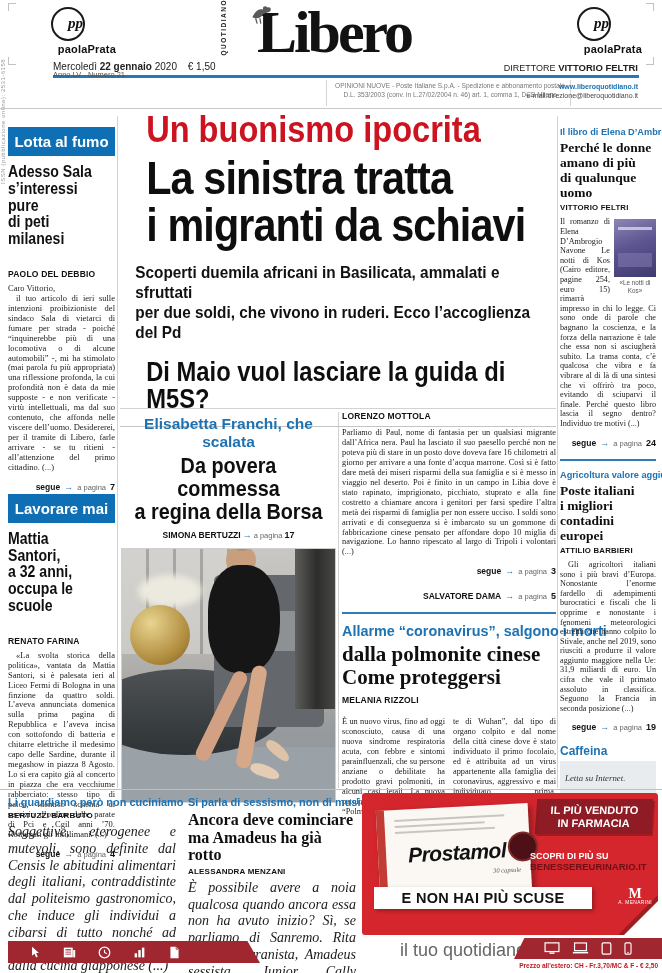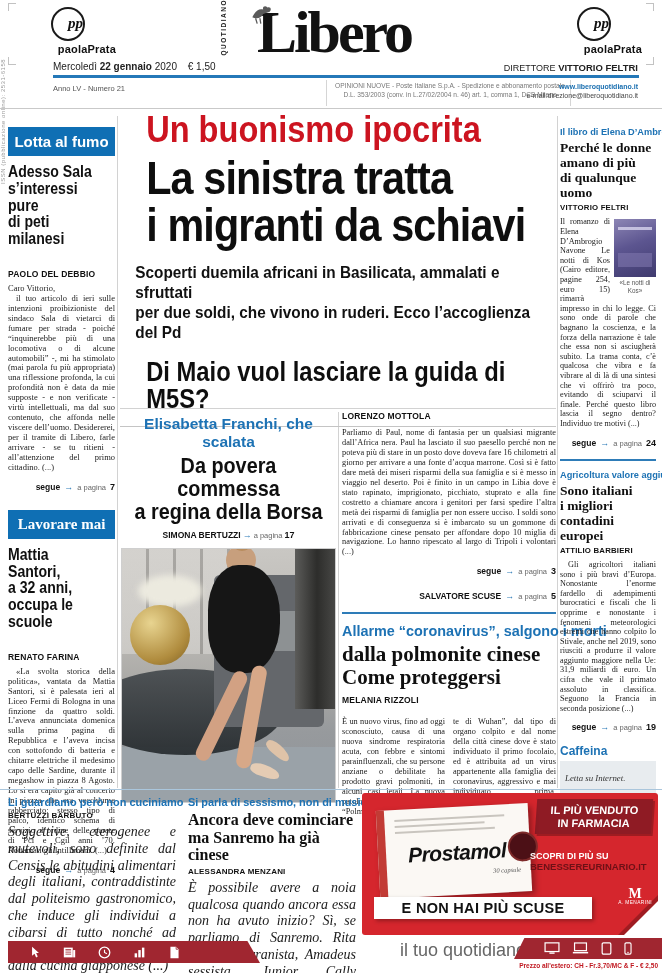--- a/index.html
+++ b/index.html
@@ -26,21 +26,21 @@
   #brand-vert{position:absolute;left:-4px;bottom:10px;writing-mode:vertical-rl;transform:rotate(180deg);
               font:700 6.5px "Liberation Sans",sans-serif;letter-spacing:1.5px;color:#222;}
   #pegasus{position:absolute;left:22px;top:2px;width:30px;height:26px;}
 
   #date-row{left:53px;top:61px;font:10px "Liberation Sans",sans-serif;color:#222;}
   #date-row b{font-weight:700;}
   #price{margin-left:8px;}
   #director{right:24px;top:62px;font:9px "Liberation Sans",sans-serif;color:#222;}
   #director b{font-size:9.5px;}
   #blue-rule{left:53px;top:75px;width:586px;height:3px;background:#2478b8;}
-  #issue{left:53px;top:84px;font:7.5px "Liberation Sans",sans-serif;color:#555;}
+  #issue{left:53px;top:70px;font:7.5px "Liberation Sans",sans-serif;color:#555;}
   #fineprint{left:330px;top:82px;width:240px;text-align:center;font:6.6px/1.35 "Liberation Sans",sans-serif;color:#777;}
   #weburl{right:24px;top:82px;text-align:right;font:7px/1.35 "Liberation Sans",sans-serif;}
   #weburl .w1{color:#1a6fb0;font-weight:700;} #weburl .w2{color:#444;}
   .vsep{width:1px;background:#d5d5d5;}
   #hd-rule{left:0;top:108px;width:662px;height:1px;background:#c9c9c9;}
 
   
   .divider{background:#d2d2d2;}
 
   
@@ -55,21 +55,21 @@
   .ap{color:#666;font:7.5px "Liberation Sans",sans-serif;}
   .pn{font:700 9px "Liberation Sans",sans-serif;color:#111;}
   .cond{transform:scaleX(.88);transform-origin:center;}
   .condL{transform:scaleX(.88);transform-origin:left center;}
 
   
   #col-left{left:8px;top:116px;width:107px;}
   .lc-title{font:700 16px/1.05 "Liberation Sans",sans-serif;color:#101010;margin-top:8px;}
   #col-left .byline{margin-top:21px;}
   #col-left .body-text{font-size:8.5px;line-height:1.17;margin-top:5px;}
-  #tag2{margin-top:16px;font-family:Liberation Serif, serif;}
+  #tag2{}
 
   
   #lead{left:120px;top:111px;width:436px;text-align:left;}
   #lead-kicker{font:700 37px/1 "Liberation Sans",sans-serif;color:#cc1420;}
   #lead-head{font:900 47px/0.99 "Liberation Sans",sans-serif;color:#0e0e0e;letter-spacing:-1px;margin-top:7px;}
   #lead-deck{font:700 16.5px/1.22 "Liberation Sans",sans-serif;color:#111;margin-top:14px;transform:scaleX(.93);transform-origin:center;}
   #lead-sub{font:800 27px/1 "Liberation Sans",sans-serif;color:#0e0e0e;margin-top:16px;}
   #lead-rule{margin-top:13px;height:1px;background:#c4c4c4;}
 
   
@@ -154,21 +154,21 @@
   #ad-box .strip{position:absolute;left:0;top:0;width:8px;height:100%;background:#c23b35;}
   #ad-box .l{position:absolute;left:18px;width:110px;height:2px;background:#c9c5bf;}
   #ad-brand{position:absolute;left:12px;top:34px;width:134px;text-align:center;
             font:italic 800 21px "Liberation Sans",sans-serif;color:#121212;letter-spacing:-.5px;}
   #ad-note{position:absolute;right:10px;top:62px;font:italic 6.5px "Liberation Serif",serif;color:#555;}
   #ad-circle{position:absolute;right:-8px;top:28px;width:26px;height:26px;border-radius:50%;
              background:#4c1016;border:2px solid #7e2a2a;}
   #ad-scopri{position:absolute;right:10px;top:58px;width:118px;text-align:left;}
   #ad-scopri .s1{font:700 9px "Liberation Sans",sans-serif;color:#fff;}
   #ad-scopri .s2{font:800 9.5px "Liberation Sans",sans-serif;color:#6d1016;}
-  #ad-banner{position:absolute;left:12px;top:104px;width:218px;background:#fff;text-align:center;
+  #ad-banner{position:absolute;left:12px;top:94px;width:218px;background:#fff;text-align:center;
              font:800 14.5px/22px "Liberation Sans",sans-serif;color:#111;letter-spacing:.3px;
              box-shadow:2px 2px 4px rgba(0,0,0,.3);}
   #ad-fold{position:absolute;right:0;bottom:0;width:0;height:0;
            border-left:34px solid transparent;border-bottom:34px solid #fff;}
   #ad-fold-sh{position:absolute;right:0;bottom:0;width:0;height:0;
            border-left:40px solid transparent;border-bottom:40px solid rgba(0,0,0,.25);}
   #ad-menarini{position:absolute;right:6px;bottom:30px;text-align:center;color:#fff;}
   #ad-menarini .m{font:900 14px/13px "Liberation Serif",serif;}
   #ad-menarini .n{font:4.8px "Liberation Sans",sans-serif;letter-spacing:.4px;}
 
@@ -329,21 +329,21 @@
   <div class="abs" id="mottola">
     <div class="byline">LORENZO MOTTOLA</div>
     <div class="body-text">Parliamo di Paul, nome di fantasia per un qualsiasi migrante dall’Africa nera. Paul ha lasciato il suo paesello perché non ne poteva più di stare in un posto dove doveva fare 16 chilometri al giorno per arrivare a una fonte d’acqua marrone. Così si è fatto dare metà dei miseri risparmi della sua famiglia e si è messo in viaggio nel deserto. Poi è finito in un campo in Libia dove è stato rapinato, imprigionato, picchiato, stuprato e alla fine costretto a chiamare ancora i genitori per farsi spedire l’altra metà dei risparmi di famiglia per non essere ucciso. I soldi sono arrivati e di conseguenza si è imbarcato su un gommone di fabbricazione cinese pensato per affondare dopo 10 miglia di navigazione. Lo hanno ripescato al largo di Tripoli i volontari (...)</div>
     <div class="segue">
       <span class="sg">segue</span>
       <span class="ar">→</span>
       <span class="ap">a pagina</span>
       <span class="pn">3</span>
     </div>
     <div class="byline-right">
-      <span class="sg">SALVATORE SCUSE</span>
+      <span class="sg">SALVATORE DAMA</span>
       <span class="ar">→</span>
       <span class="ap">a pagina</span>
       <span class="pn">5</span>
     </div>
     <div id="mv-rule"></div>
 
     <div id="virus">
       <div id="virus-kicker" class="kicker-blue">Allarme “coronavirus”, salgono i morti</div>
       <div id="virus-title">
         <div>dalla polmonite cinese</div>
@@ -386,21 +386,21 @@
       <span class="sg">segue</span>
       <span class="ar">→</span>
       <span class="ap">a pagina</span>
       <span class="pn">24</span>
     </div>
     <div id="rc-rule"></div>
 
     <div id="farmers">
       <div class="rc-kicker kicker-blue">Agricoltura valore aggiunto</div>
       <div class="rc-title">
-        <div>Sono italiani</div>
+        <div>Poste italiani</div>
         <div>i migliori</div>
         <div>contadini europei</div>
       </div>
       <span class="byline">ATTILIO BARBIERI</span>
       <div class="body-text" style="text-indent:8px;">Gli agricoltori italiani sono i più bravi d’Europa. Nonostante l’enorme fardello di adempimenti burocratici e fiscali che li opprime e nonostante i fenomeni meteorologici estremi che hanno colpito lo Stivale, anche nel 2019, sono riusciti a produrre il valore aggiunto maggiore nella Ue: 31,9 miliardi di euro. Un cifra che vale il primato assoluto in classifica. Seguono la Francia in seconda posizione (...)</div>
       <div class="segue">
         <span class="sg">segue</span>
         <span class="ar">→</span>
         <span class="ap">a pagina</span>
         <span class="pn">19</span>
@@ -424,21 +424,21 @@
         <span class="sg">segue</span>
         <span class="ar">→</span>
         <span class="ap">a pagina</span>
         <span class="pn">27</span>
       </div>
     </div>
     <div class="bot-art">
       <div class="bot-kicker kicker-blue">Si parla di sessismo, non di musica</div>
       <div class="bot-title">
         <div>Ancora deve cominciare</div>
-        <div>ma Sanremo ha già cinese</div>
+        <div>ma Amadeus ha già rotto</div>
       </div>
       <span class="byline">ALESSANDRA MENZANI</span>
       <div class="body-text">È possibile avere a noia qualcosa quando ancora essa non ha avuto inizio? Sì, se parliamo di Sanremo. Rita Pavone sovranista, Amadeus sessista, Junior Cally verbalmente violento, Marco Masini pure, i bidoni di Monica Bellucci e Georgina Rodriguez, (...)</div>
       <div class="segue">
         <span class="sg">segue</span>
         <span class="ar">→</span>
         <span class="ap">a pagina</span>
         <span class="pn">26</span>
       </div>
     </div>

